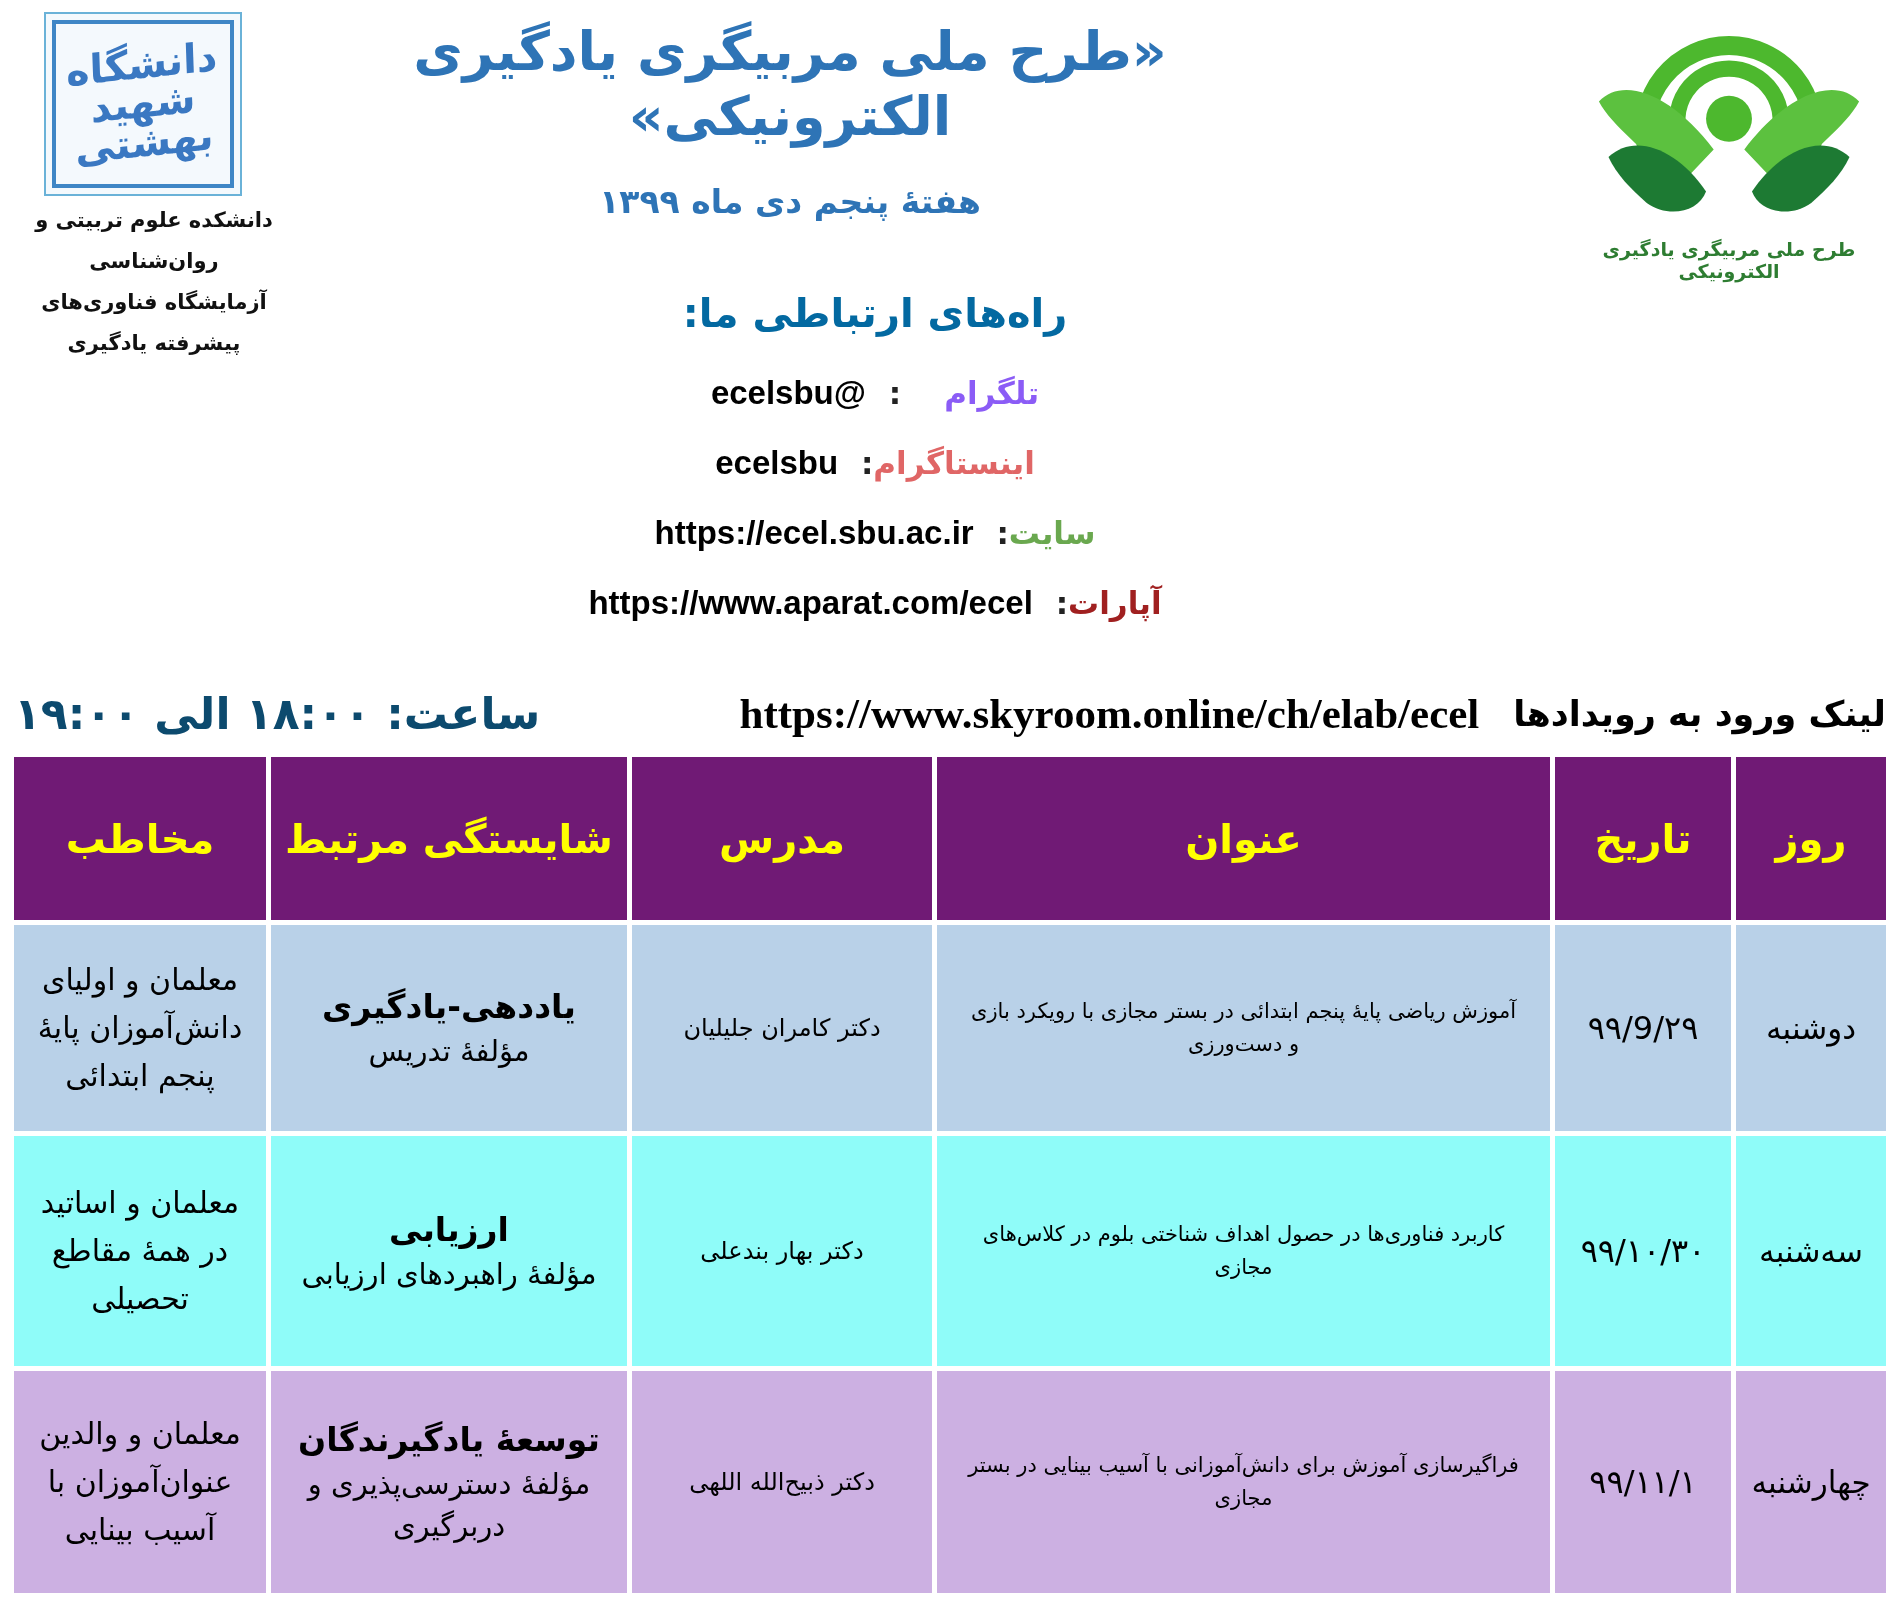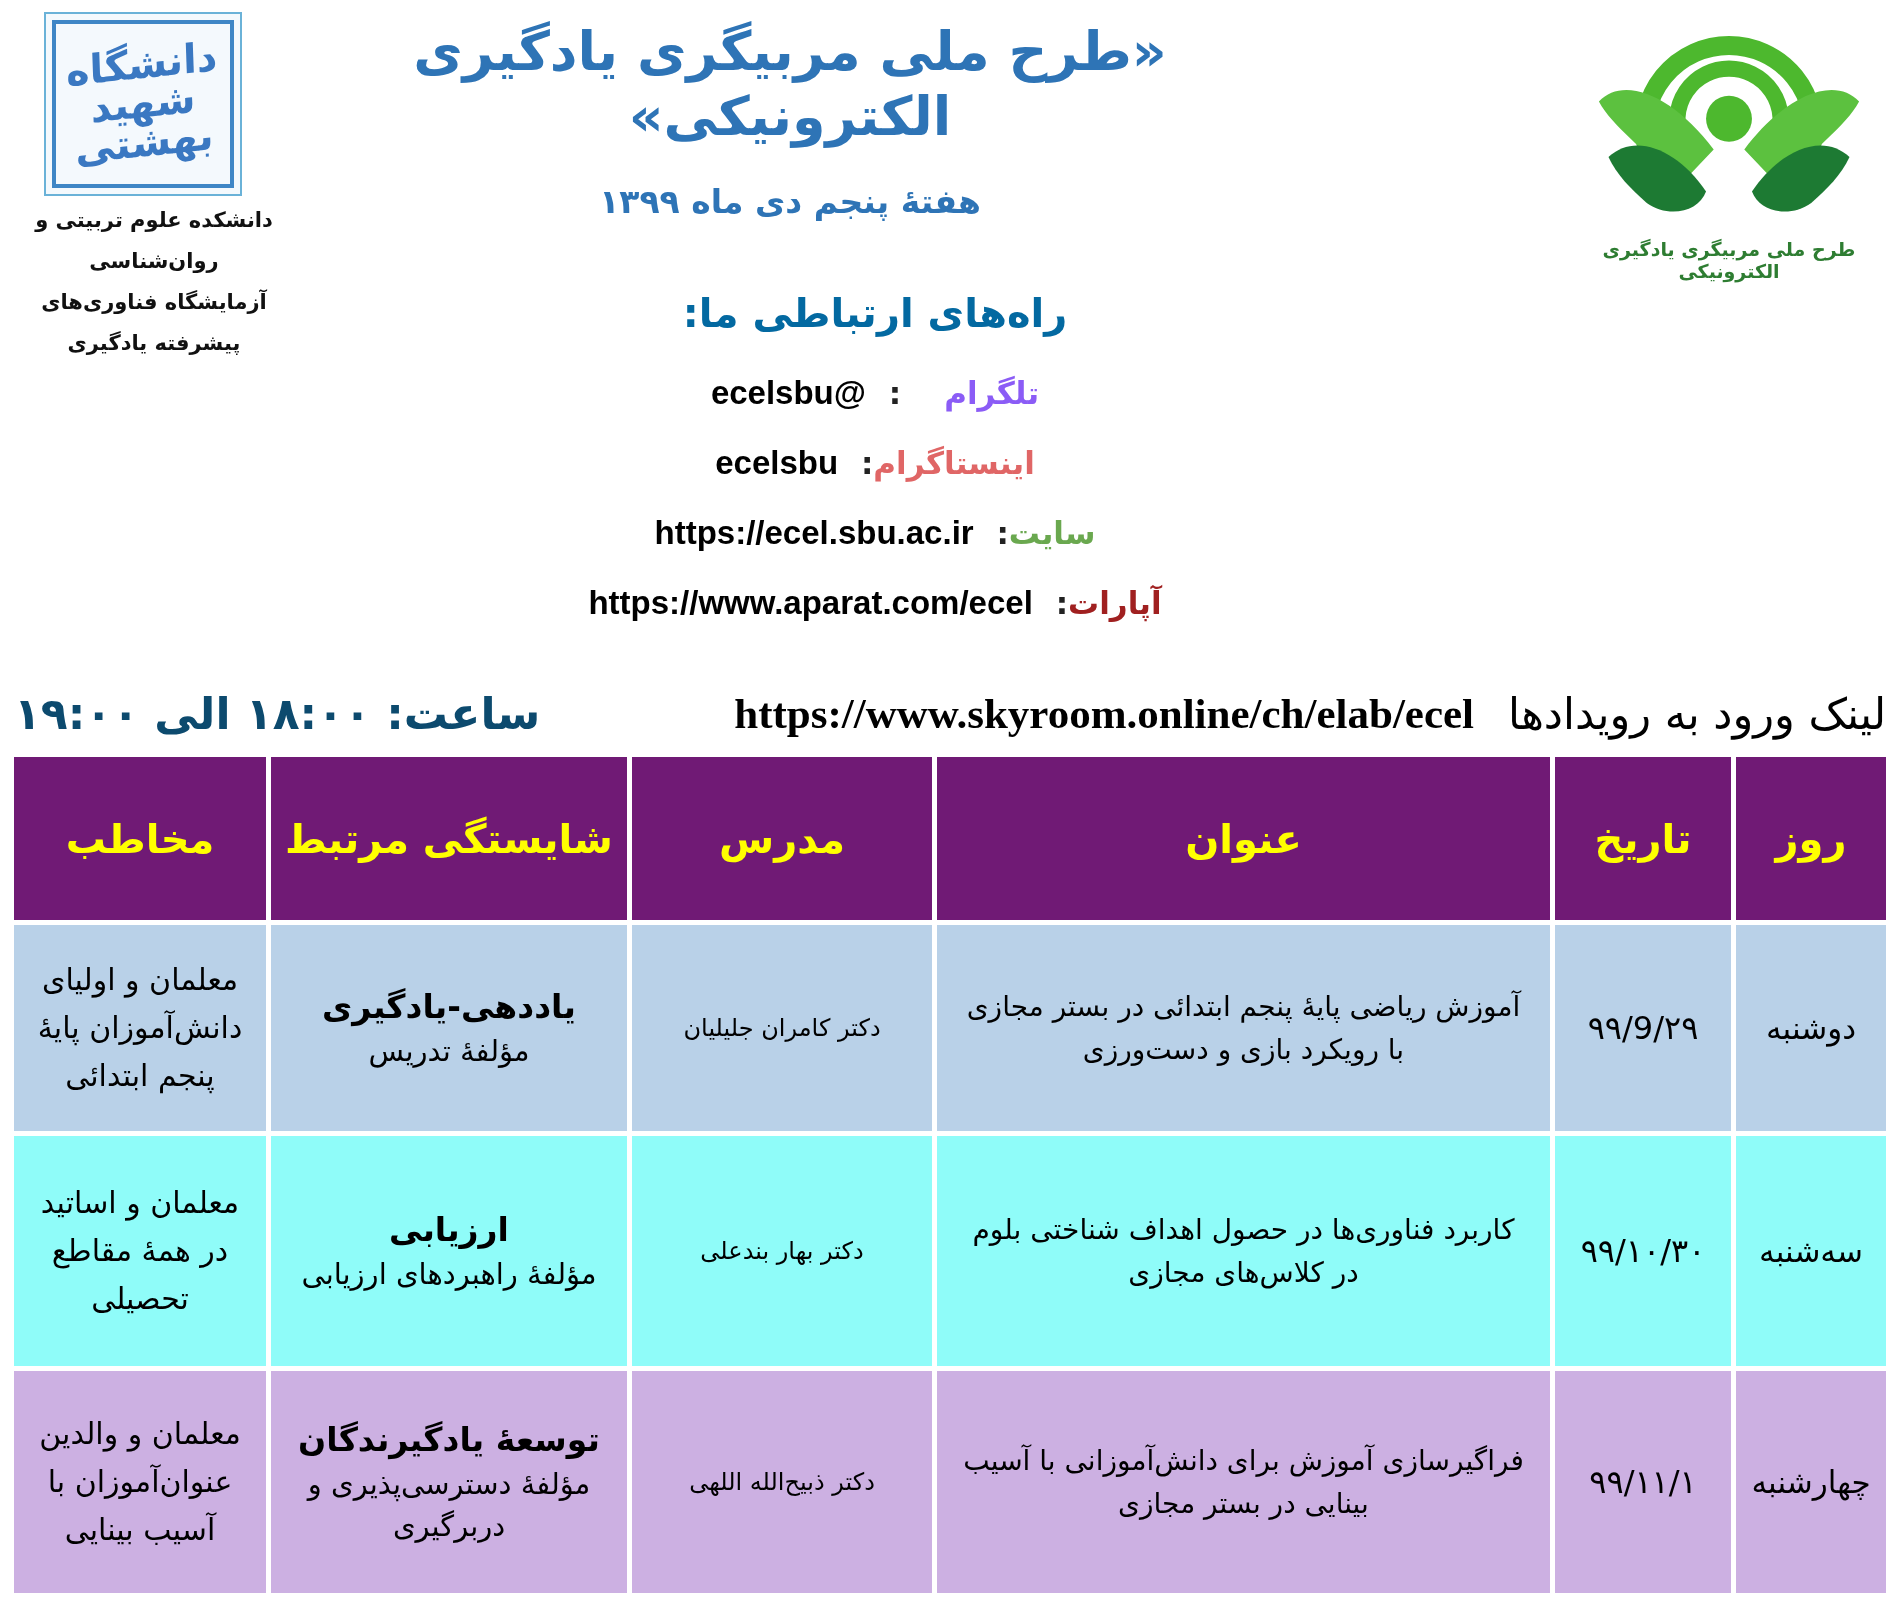--- a/index.html
+++ b/index.html
@@ -44,21 +44,21 @@
   .c-telegram .lbl{color:#8b5cf6;margin-left:43px;}
   .c-instagram .lbl{color:#e06666;}
   .c-site .lbl{color:#6aa84f;}
   .c-aparat .lbl{color:#a02020;}
   
   .link-row{
     position:absolute;left:14px;top:688px;width:1872px;
     display:flex;direction:rtl;justify-content:space-between;align-items:center;
   }
   .link-group{display:flex;align-items:center;gap:34px;}
-  .link-label{font-size:43px;font-weight:normal;color:#000;}
+  .link-label{font-size:35px;font-weight:bold;color:#000;}
   .link-url{
     font-family:"Liberation Serif","DejaVu Serif",serif;direction:ltr;
     font-size:43px;font-weight:bold;color:#000;
   }
   .time-label{font-size:44px;font-weight:bold;color:#0c4a6e;text-align:right;}
   
   .schedule{
     position:absolute;left:14px;top:757px;width:1872px;
     display:grid;direction:rtl;gap:5px;
     grid-template-columns:150px 176px 613px 300px 356px 252px;
@@ -67,21 +67,21 @@
   .cell{
     display:flex;flex-direction:column;align-items:center;justify-content:center;
     text-align:center;box-sizing:border-box;padding:4px 10px;color:#000;
   }
   .th{background:#701a75;color:#ffff00;font-weight:bold;font-size:40px;}
   .row-a{background:#b9d1e8;}
   .row-b{background:#8ffcf9;}
   .row-c{background:#ccb0e2;}
   .cell-day{font-size:31px;}
   .cell-date{font-size:32px;}
-  .cell-title{font-size:28px;line-height:1.55;padding:4px 26px;}
+  .cell-title{font-size:21px;line-height:1.55;padding:4px 26px;}
   .cell-instructor{font-size:24px;text-align:right;}
   .comp-main{font-size:33px;font-weight:bold;line-height:1.4;}
   .comp-sub{font-size:29px;line-height:1.45;}
   .cell-audience{font-size:30px;line-height:1.6;}
 </style>
 </head>
 <body>
 
 <div class="sbu-box">
   <div class="sbu-box-inner">

